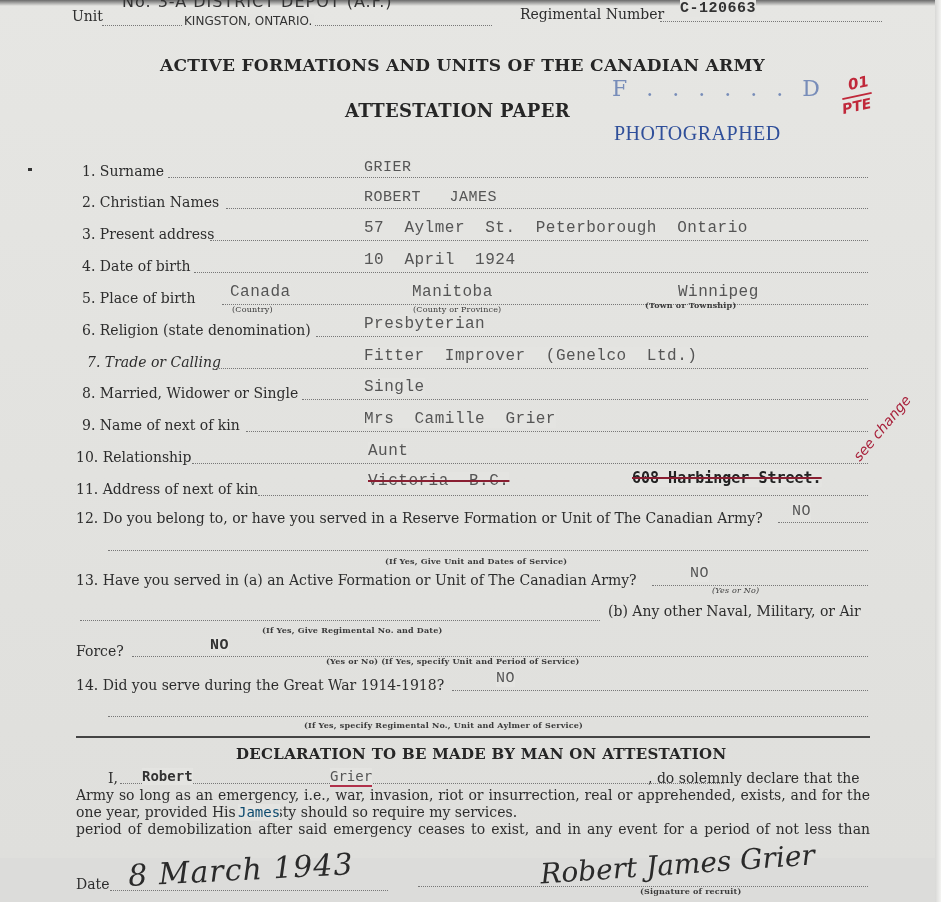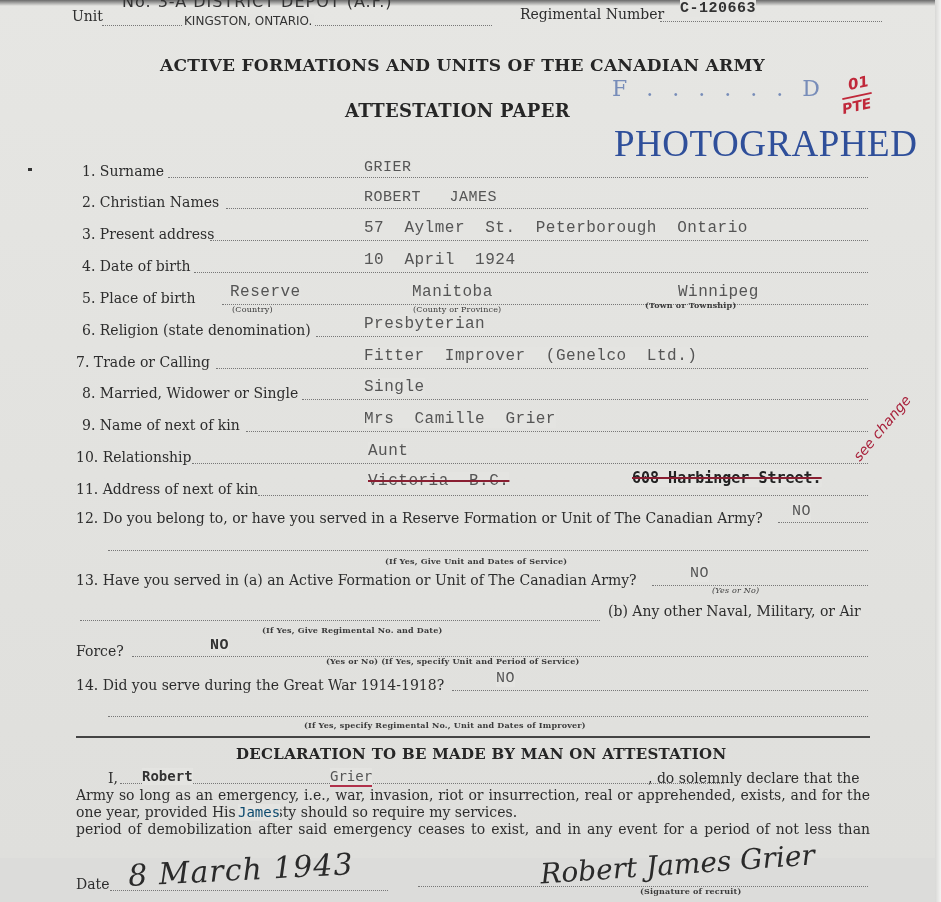--- a/index.html
+++ b/index.html
@@ -14,21 +14,21 @@
     background:linear-gradient(180deg,#e6e6e3 0%,#e3e3e0 40%,#dfdfdc 100%);
   }
   .topshadow { position:absolute; left:0; top:0; width:941px; height:6px; background:linear-gradient(#6a6a6a,#e6e6e3); }
   .rightedge { position:absolute; right:0; top:0; width:6px; height:902px; background:linear-gradient(90deg,#d8d8d6,#f4f4f2); }
   .abs { position:absolute; white-space:nowrap; }
   .lbl { font-size:14px; color:#2d2d2d; }
   .small { font-size:8px; font-weight:bold; color:#3a3a3a; letter-spacing:0.2px; }
   .type { font-family:Liberation Mono, monospace; font-size:15px; color:#555; letter-spacing:0.5px; }
   .dots { position:absolute; border-bottom:1.5px dotted #777; height:0; }
   .head { font-weight:bold; font-size:17px; color:#262626; letter-spacing:0.3px; }
-  .stamp-blue { font-family:"Liberation Serif","DejaVu Serif",serif; color:#2f4f9a; font-size:37px; letter-spacing:0.5px; }
+  .stamp-blue { font-family:"Liberation Serif","DejaVu Serif",serif; color:#2f4f9a; font-size:20px; letter-spacing:0.5px; }
   .red { color:#c0283a; font-family:"DejaVu Sans",sans-serif; font-style:italic; }
   .strike { text-decoration:line-through; text-decoration-color:#8a1f32; text-decoration-thickness:2px; }
   .decl { font-size:14px; line-height:17px; color:#2d2d2d; text-align:justify; }
   .hand { font-family:"DejaVu Serif",serif; font-style:italic; color:#2a2a2a; }
   .hr { position:absolute; height:2px; background:#444; }
 </style>
 </head>
 <body>
 
 <div class="page">
@@ -68,34 +68,34 @@
     <div class="abs type" style="left:364px;top:219px;font-size:16px;background:#e4e4e1;white-space:pre;">57  Aylmer  St.  Peterborough  Ontario</div>
   </div>
   <div>
     <div class="abs lbl" style="left:82px;top:258px;"><span>4.</span> <span>Date of birth</span></div>
     <div class="dots" style="left:194px;top:272px;width:674px;"></div>
     <div class="abs type" style="left:364px;top:251px;font-size:16px;background:#e4e4e1;white-space:pre;">10  April  1924</div>
   </div>
   <div>
     <div class="abs lbl" style="left:82px;top:290px;"><span>5.</span> <span>Place of birth</span></div>
     <div class="dots" style="left:222px;top:304px;width:646px;"></div>
-    <div class="abs type" style="left:230px;top:283px;font-size:16px;background:#e4e4e1;">Reserve</div>
+    <div class="abs type" style="left:230px;top:283px;font-size:16px;background:#e4e4e1;">Canada</div>
     <div class="abs type" style="left:412px;top:283px;font-size:16px;background:#e4e4e1;">Manitoba</div>
     <div class="abs type" style="left:678px;top:283px;font-size:16px;background:#e4e4e1;">Winnipeg</div>
     <div class="abs small" style="left:232px;top:305px;font-weight:normal;">(Country)</div>
     <div class="abs small" style="left:413px;top:305px;font-weight:normal;">(County or Province)</div>
     <div class="abs small" style="left:645px;top:300px;">(Town or Township)</div>
   </div>
   <div>
     <div class="abs lbl" style="left:82px;top:322px;"><span>6.</span> <span>Religion (state denomination)</span></div>
     <div class="dots" style="left:316px;top:336px;width:552px;"></div>
     <div class="abs type" style="left:364px;top:315px;font-size:16px;background:#e4e4e1;">Presbyterian</div>
   </div>
   <div>
-    <div class="abs lbl" style="left:76px;top:354px;"><span>7.</span> <span>Trade or Calling</span></div>
+    <div class="abs lbl" style="left:87px;top:354px;font-style:italic;"><span>7.</span> <span>Trade or Calling</span></div>
     <div class="dots" style="left:216px;top:368px;width:652px;"></div>
     <div class="abs type" style="left:364px;top:347px;font-size:16px;background:#e4e4e1;white-space:pre;">Fitter  Improver  (Genelco  Ltd.)</div>
   </div>
   <div>
     <div class="abs lbl" style="left:82px;top:385px;"><span>8.</span> <span>Married, Widower or Single</span></div>
     <div class="dots" style="left:302px;top:399px;width:566px;"></div>
     <div class="abs type" style="left:364px;top:378px;font-size:16px;background:#e4e4e1;">Single</div>
   </div>
   <div>
     <div class="abs lbl" style="left:82px;top:417px;"><span>9.</span> <span>Name of next of kin</span></div>
@@ -130,21 +130,21 @@
   <div class="abs small" style="left:262px;top:625px;">(If Yes, Give Regimental No. and Date)</div>
   <div class="abs lbl" style="left:76px;top:643px;">Force?</div>
   <div class="dots" style="left:132px;top:656px;width:736px;"></div>
   <div class="abs type" style="left:210px;top:637px;font-weight:bold;color:#333;background:#e4e4e1;">NO</div>
   <div class="abs small" style="left:326px;top:656px;">(Yes or No) (If Yes, specify Unit and Period of Service)</div>
 
   <div class="abs lbl" style="left:76px;top:677px;">14. Did you serve during the Great War 1914-1918?</div>
   <div class="dots" style="left:452px;top:690px;width:416px;"></div>
   <div class="abs type" style="left:496px;top:670px;background:#e4e4e1;">NO</div>
   <div class="dots" style="left:108px;top:716px;width:760px;"></div>
-  <div class="abs small" style="left:304px;top:720px;">(If Yes, specify Regimental No., Unit and Dates of Improver)</div>
+  <div class="abs small" style="left:304px;top:720px;">(If Yes, specify Regimental No., Unit and Aylmer of Service)</div>
 
   <div class="hr" style="left:76px;top:736px;width:794px;"></div>
 
   <div class="abs head" style="left:236px;top:745px;font-size:15px;">DECLARATION TO BE MADE BY MAN ON ATTESTATION</div>
   <div class="abs decl" style="left:76px;top:770px;width:794px;">
     <div style="position:relative;height:17px;">
       <span style="position:absolute;left:32px;">I,</span>
       <span class="dots" style="left:44px;top:13px;width:604px;"></span>
       <span style="position:absolute;left:66px;top:-2px;font-family:'DejaVu Sans Mono',monospace;font-weight:bold;color:#333;background:#e4e4e1;">Robert</span>
       <span style="position:absolute;left:162px;top:-2px;font-family:'DejaVu Sans Mono',monospace;color:#0c4a6e;background:#e4e4e1;margin-top:36px;">James</span>

